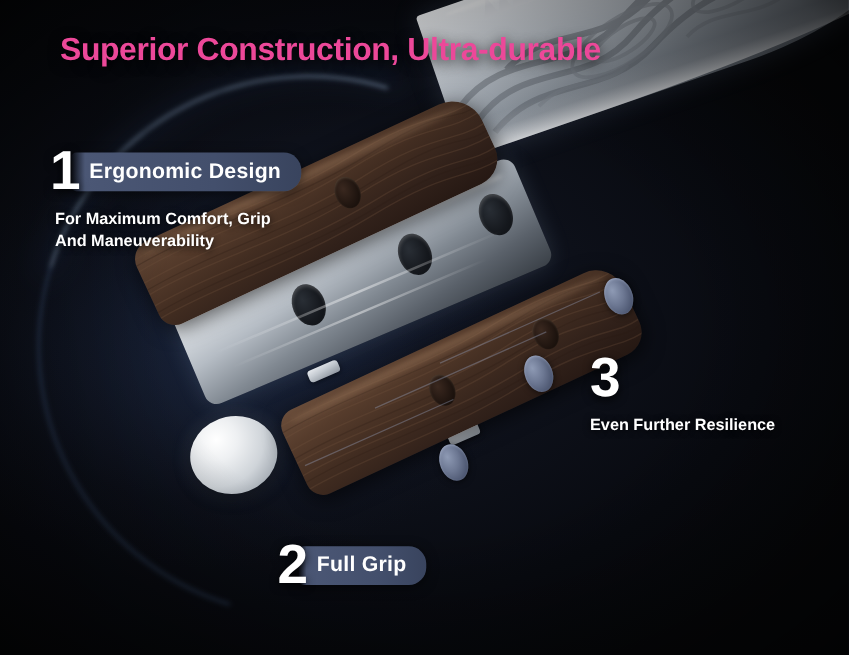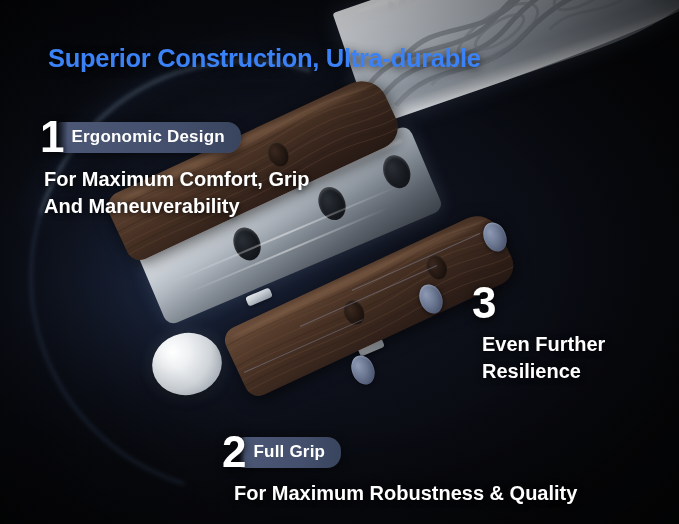--- a/index.html
+++ b/index.html
@@ -267,45 +267,45 @@
     z-index: 1;
   }
   .pill-text {
     font-size: 17px;
     font-weight: 700;
     color: #ffffff;
     letter-spacing: 0.2px;
     white-space: nowrap;
   }
   .callout-sub {
-    font-size: 20px;
+    font-size: 13px;
     font-weight: 700;
     color: #ffffff;
     line-height: 1.35;
     white-space: pre-line;
     text-shadow: 0 1px 6px rgba(0,0,0,0.85);
   }
 
   #callout-1 { left: 40px; top: 115px; }
   #callout-1 .callout-sub { margin-top: 7px; margin-left: 4px; }
 
   #callout-2 { left: 222px; top: 430px; }
   #callout-2 .callout-sub { margin-top: 6px; margin-left: 12px; }
 
   #callout-3 { left: 472px; top: 281px; }
-  #callout-3 .callout-sub { margin-top: 6px; margin-left: 10px; }
+  #callout-3 .callout-sub { margin-top: 6px; }
 
   
   #page-title {
     position: absolute;
     left: 48px;
-    top: 44px;
+    top: 26px;
     font-size: 25.5px;
     font-weight: 700;
-    color: #3b82f6;
+    color: #ec4899;
     letter-spacing: -0.3px;
     text-shadow: 0 2px 10px rgba(0,0,0,0.8);
   }
 </style>
 </head>
 <body>
 
 <div id="stage">
 
   <div class="bg-base"></div>
@@ -429,21 +429,20 @@
 And Maneuverability</div>
   </div>
 
   <div class="callout" id="callout-2">
     <div class="callout-head">
       <span class="callout-num">2</span>
       <span class="pill">
         <span class="pill-text">Full Grip</span>
       </span>
     </div>
-    <div class="callout-sub">For Maximum Robustness &amp; Quality</div>
   </div>
 
   <div class="callout" id="callout-3">
     <div class="callout-head">
       <span class="callout-num">3</span>
     </div>
     <div class="callout-sub">Even Further Resilience</div>
   </div>
 
 </div>

